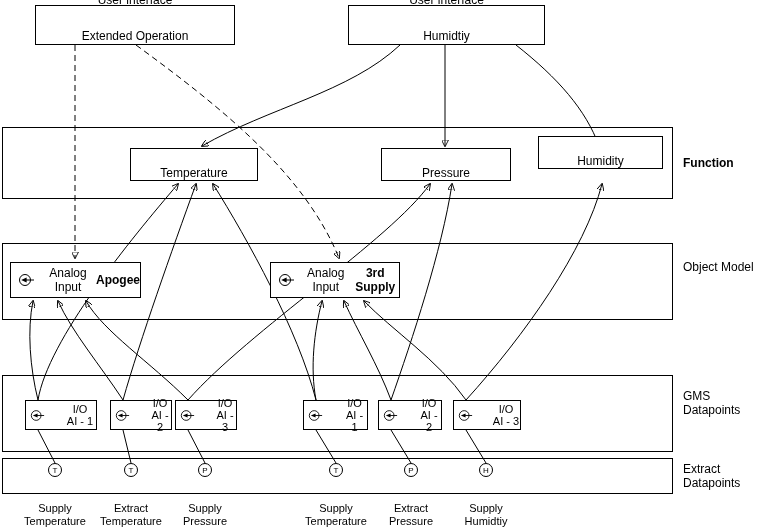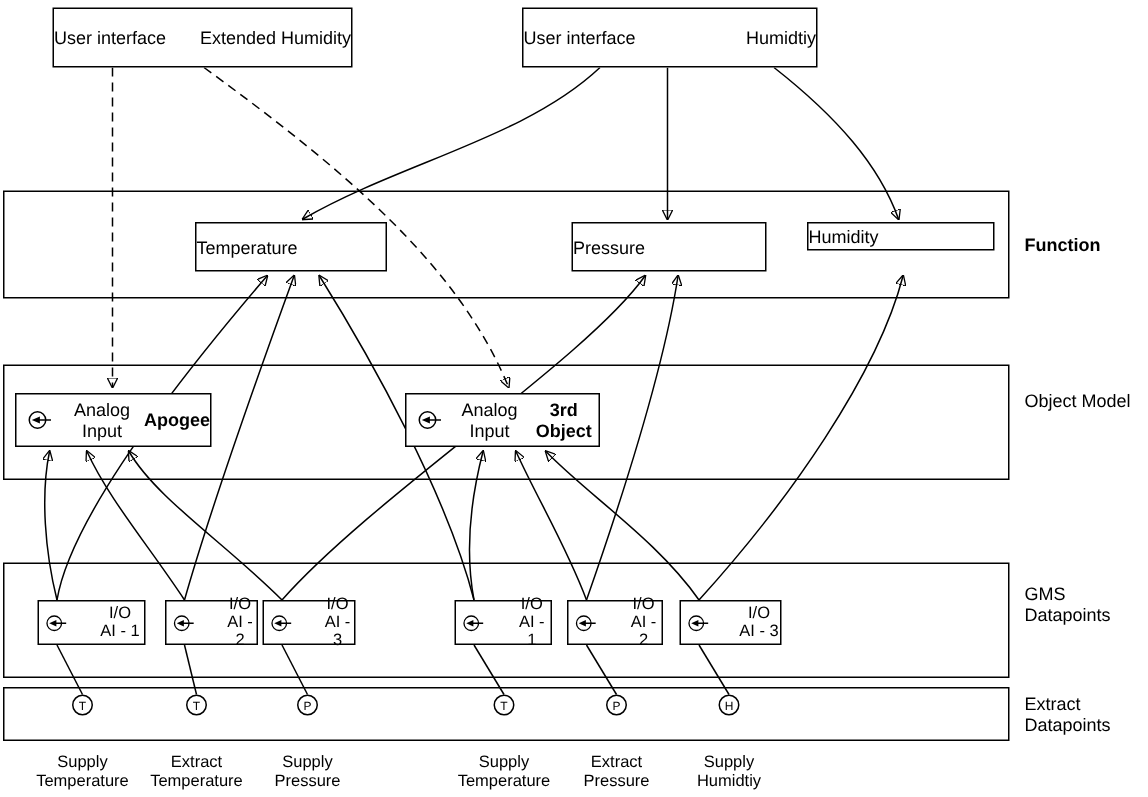--- a/index.html
+++ b/index.html
@@ -11,21 +11,21 @@
   .band {
     position:absolute; left:2px; width:671px;
     border:1px solid #000; background:#ffffff;
     box-sizing:border-box; z-index:0;
   }
   .connectors { position:absolute; left:0; top:0; z-index:1; pointer-events:none; }
   .connectors path, .connectors line { fill:none; stroke:#000; stroke-width:1; }
   .connectors path.dashed { stroke-dasharray:6 4; }
   .box {
     position:absolute; border:1px solid #000; background:#ffffff;
-    display:flex; flex-direction:row; align-items:center; justify-content:space-between;
+    display:flex; flex-direction:column; align-items:center; justify-content:flex-end;
     text-align:center; box-sizing:border-box; z-index:2;gap:20px;
   }
   .top-box { font-size:12px; line-height:16px; }
   .fn-box  { font-size:12px; }
   .obj-box { flex-direction:row; justify-content:flex-start; padding-left:7px; gap:5px; font-size:12px; line-height:14px; }
   .obj-text { flex:1; display:flex; flex-direction:row; align-items:center; }
   .bold { font-weight:bold; }
   .gms-box { flex-direction:row; justify-content:space-between; padding-left:4px; gap:19px; font-size:11px; line-height:12px; }
   .gms-text { flex:1; display:flex; flex-direction:column; align-items:center; }
   .ai-icon { flex:0 0 auto; }
@@ -81,34 +81,34 @@
     <line x1="55" y1="463" x2="38" y2="430"></line>
     <line x1="131" y1="463" x2="123" y2="430"></line>
     <line x1="205" y1="463" x2="188" y2="430"></line>
     <line x1="336" y1="463" x2="316" y2="430"></line>
     <line x1="411" y1="463" x2="391" y2="430"></line>
     <line x1="486" y1="463" x2="466" y2="430"></line>
   </svg>
 
   <div class="box top-box" style="left:35px; top:5px; width:200px; height:40px;">
     <span>User interface</span>
-    <span>Extended Humidity</span>
+    <span>Extended Operation</span>
   </div>
   <div class="box top-box" style="left:348px; top:5px; width:197px; height:40px;">
     <span>User interface</span>
     <span>Humidtiy</span>
   </div>
 
   <div class="box fn-box" style="left:130px; top:148px; width:128px; height:33px;">
     <span>Temperature</span>
   </div>
   <div class="box fn-box" style="left:381px; top:148px; width:130px; height:33px;">
     <span>Pressure</span>
   </div>
-  <div class="box fn-box" style="left:538px; top:148px; width:125px; height:19px;">
+  <div class="box fn-box" style="left:538px; top:136px; width:125px; height:33px;">
     <span>Humidity</span>
   </div>
   <div class="layer-label" style="top:156px;font-weight:bold;">Function</div>
 
   <div class="box obj-box" style="left:10px; top:262px; width:131px; height:36px;">
     <svg class="ai-icon" width="17" height="14" viewBox="0 0 17 14">
       <circle cx="7" cy="7" r="5.5" fill="none" stroke="#000"></circle>
       <line x1="16" y1="7" x2="8" y2="7" stroke="#000"></line>
       <polygon points="3.2,7 8.6,4.6 8.6,9.4" fill="#000"></polygon>
     </svg>
@@ -118,21 +118,21 @@
     </div>
   </div>
   <div class="box obj-box" style="left:270px; top:262px; width:130px; height:36px;">
     <svg class="ai-icon" width="17" height="14" viewBox="0 0 17 14">
       <circle cx="7" cy="7" r="5.5" fill="none" stroke="#000"></circle>
       <line x1="16" y1="7" x2="8" y2="7" stroke="#000"></line>
       <polygon points="3.2,7 8.6,4.6 8.6,9.4" fill="#000"></polygon>
     </svg>
     <div class="obj-text">
       <span>Analog Input</span>
-      <span class="bold">3rd Object</span>
+      <span class="bold">3rd Supply</span>
     </div>
   </div>
   <div class="layer-label" style="top:260px;">Object Model</div>
 
   <div class="box gms-box" style="left:25px; top:400px; width:72px; height:30px;">
     <svg class="ai-icon" width="15" height="13" viewBox="0 0 17 14">
       <circle cx="7" cy="7" r="5.5" fill="none" stroke="#000"></circle>
         <line x1="16" y1="7" x2="8" y2="7" stroke="#000"></line>
         <polygon points="3.2,7 8.6,4.6 8.6,9.4" fill="#000"></polygon>
     </svg>

